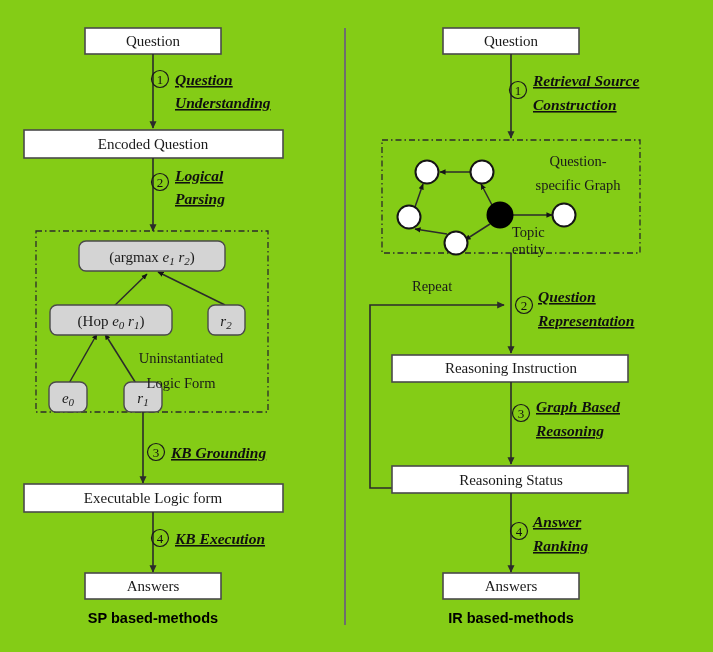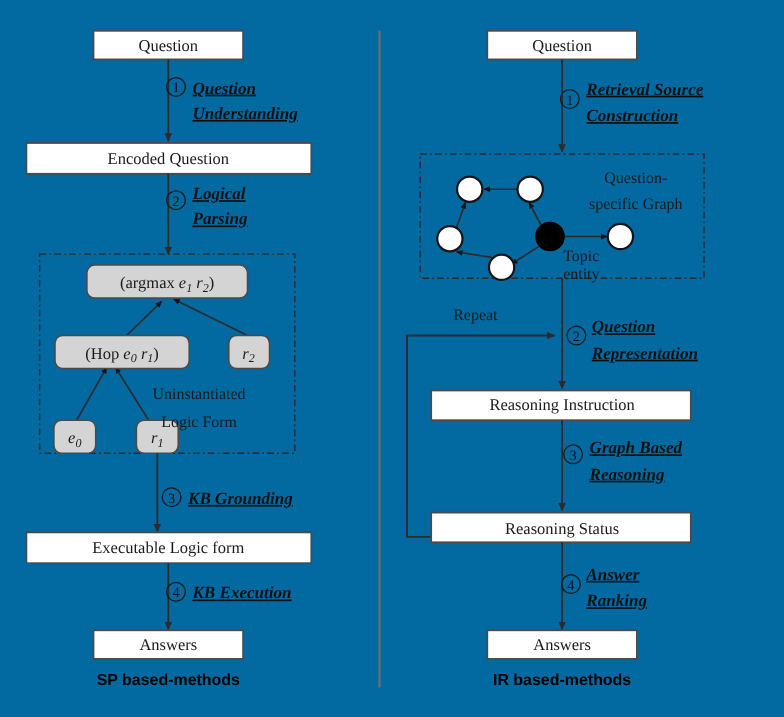--- a/index.html
+++ b/index.html
@@ -4,21 +4,21 @@
 <style>
   html, body {
     margin: 0;
     padding: 0;
     background: #ffffff;
   }
   #page {
     position: relative;
     width: 713px;
     height: 652px;
-    background: #0369a1;
+    background: #84cc16;
     font-family: "Liberation Serif", serif;
     overflow: hidden;
   }
   svg.canvas {
     position: absolute;
     left: 0;
     top: 0;
     width: 713px;
     height: 652px;
   }

